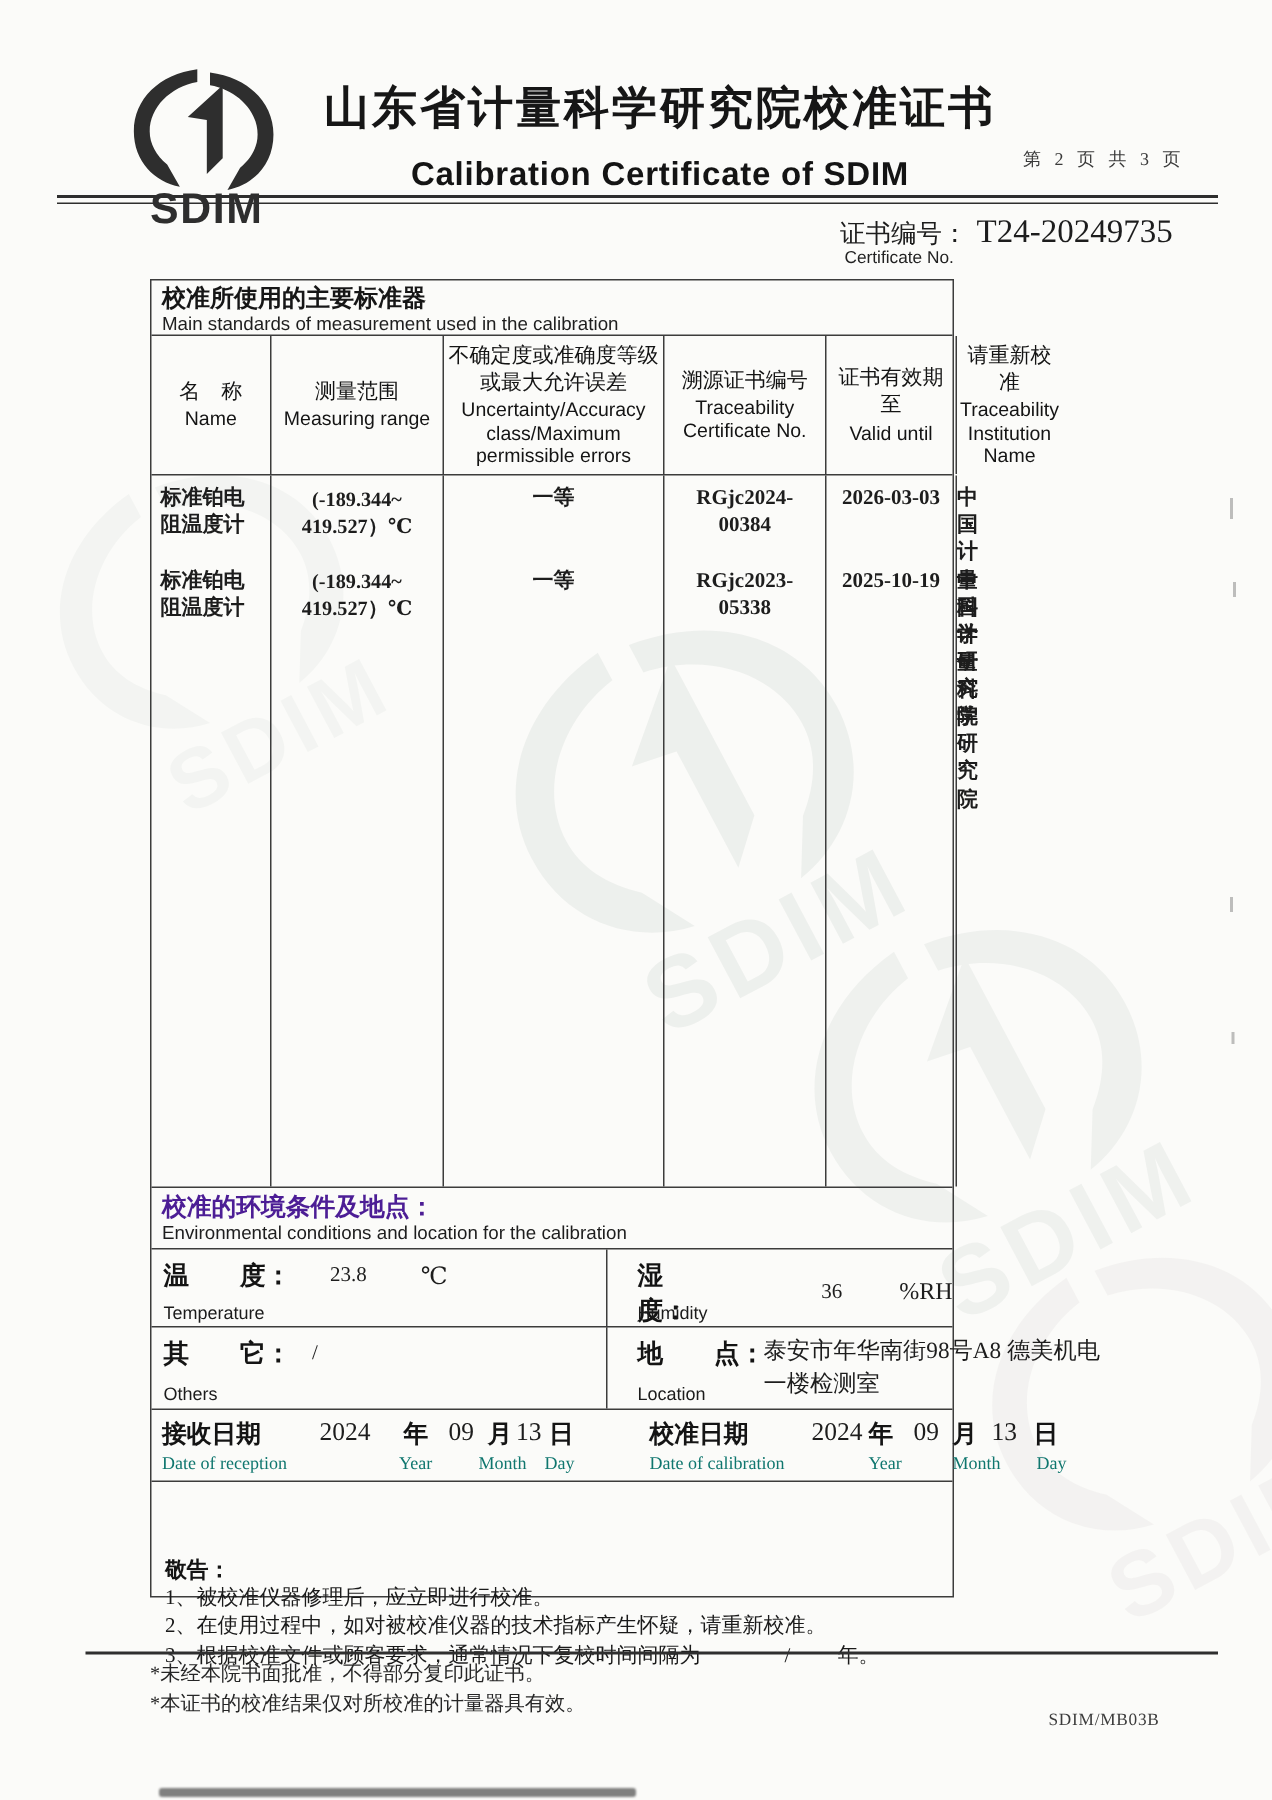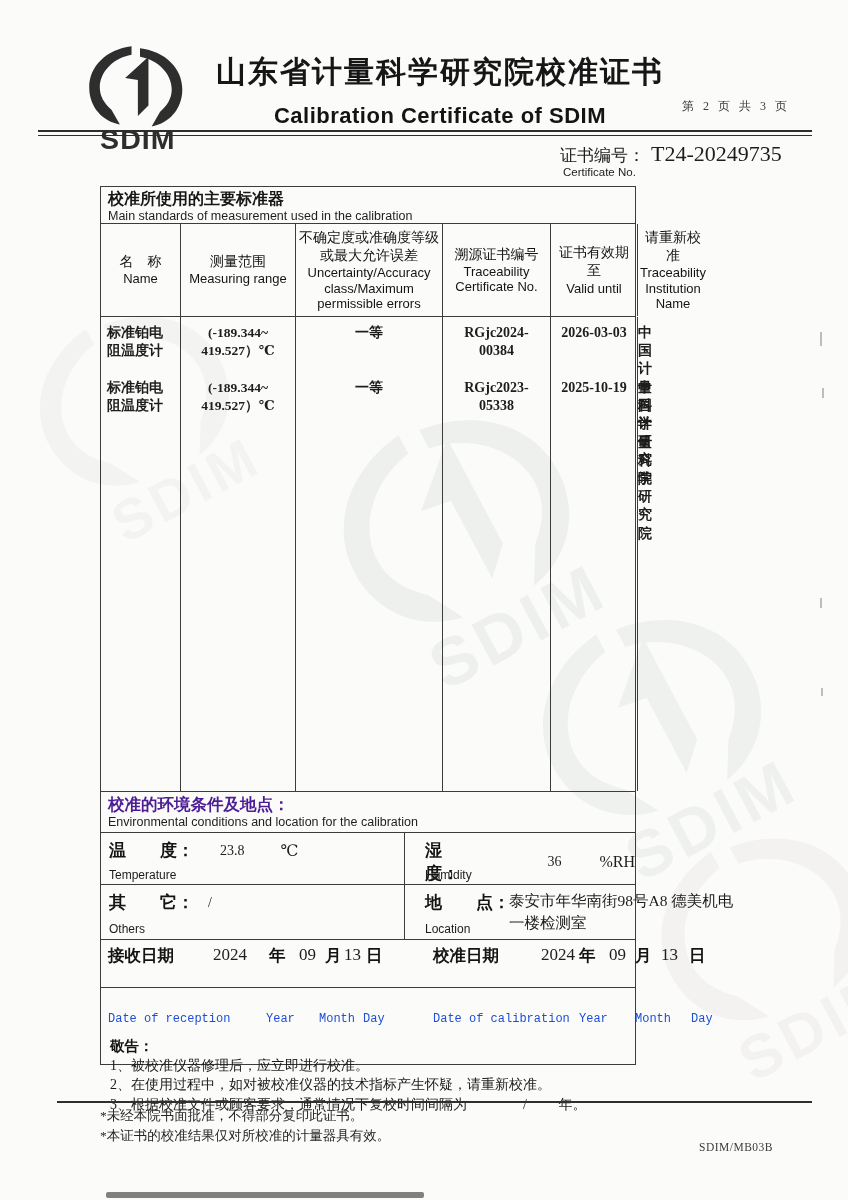--- a/index.html
+++ b/index.html
@@ -67,21 +67,21 @@
   .kv-val { font-size:14px; }
   .kv-unit { font-size:16px; }
   .kv-en { position:absolute; left:8px; bottom:3px; font-size:12px;
            font-family:"Liberation Sans","DejaVu Sans",sans-serif; color:#1b1b1b; }
   .loc-val { position:absolute; left:104px; top:5px; width:235px; font-size:15.5px; line-height:1.4; }
 
   .t-dates { height:48px; }
   .t-dates span { position:absolute; white-space:nowrap; }
   .d-zh { top:5px; font-size:17px; }
   .d-lab { font-family:"Liberation Sans","DejaVu Sans",sans-serif; font-weight:bold; font-size:16.5px; color:#141414; }
-  .d-en { top:28px; font-size:12px; font-family:Liberation Mono, monospace; color:#1d4ed8;margin-top:44px; }
+  .d-en { top:28px; font-size:12px; font-family:Liberation Serif, serif; color:#0f766e; }
 
   .t-notice { height:76px; padding:3px 9px; }
   .t-notice .nt { font-family:"Liberation Sans","DejaVu Sans",sans-serif; font-weight:bold; font-size:14.5px; color:#141414;margin-top:46px; }
   .t-notice .ni { font-size:14px; line-height:1.38; color:#1a1a1a; }
 
   
   .foot-rule { left:57px; top:1101px; width:755px; height:2px; background:#2f2f2f; z-index:3; }
   .footnotes { left:100px; top:1106px; font-size:13.5px; line-height:20px; color:#262626; z-index:3; }
   .form-no { left:699px; top:1141px; font-size:11.5px; letter-spacing:0.5px; color:#3c3c3c; z-index:3; }
   .bottom-artifact { left:106px; top:1192px; width:318px; height:6px; background:#1c1c1c;

